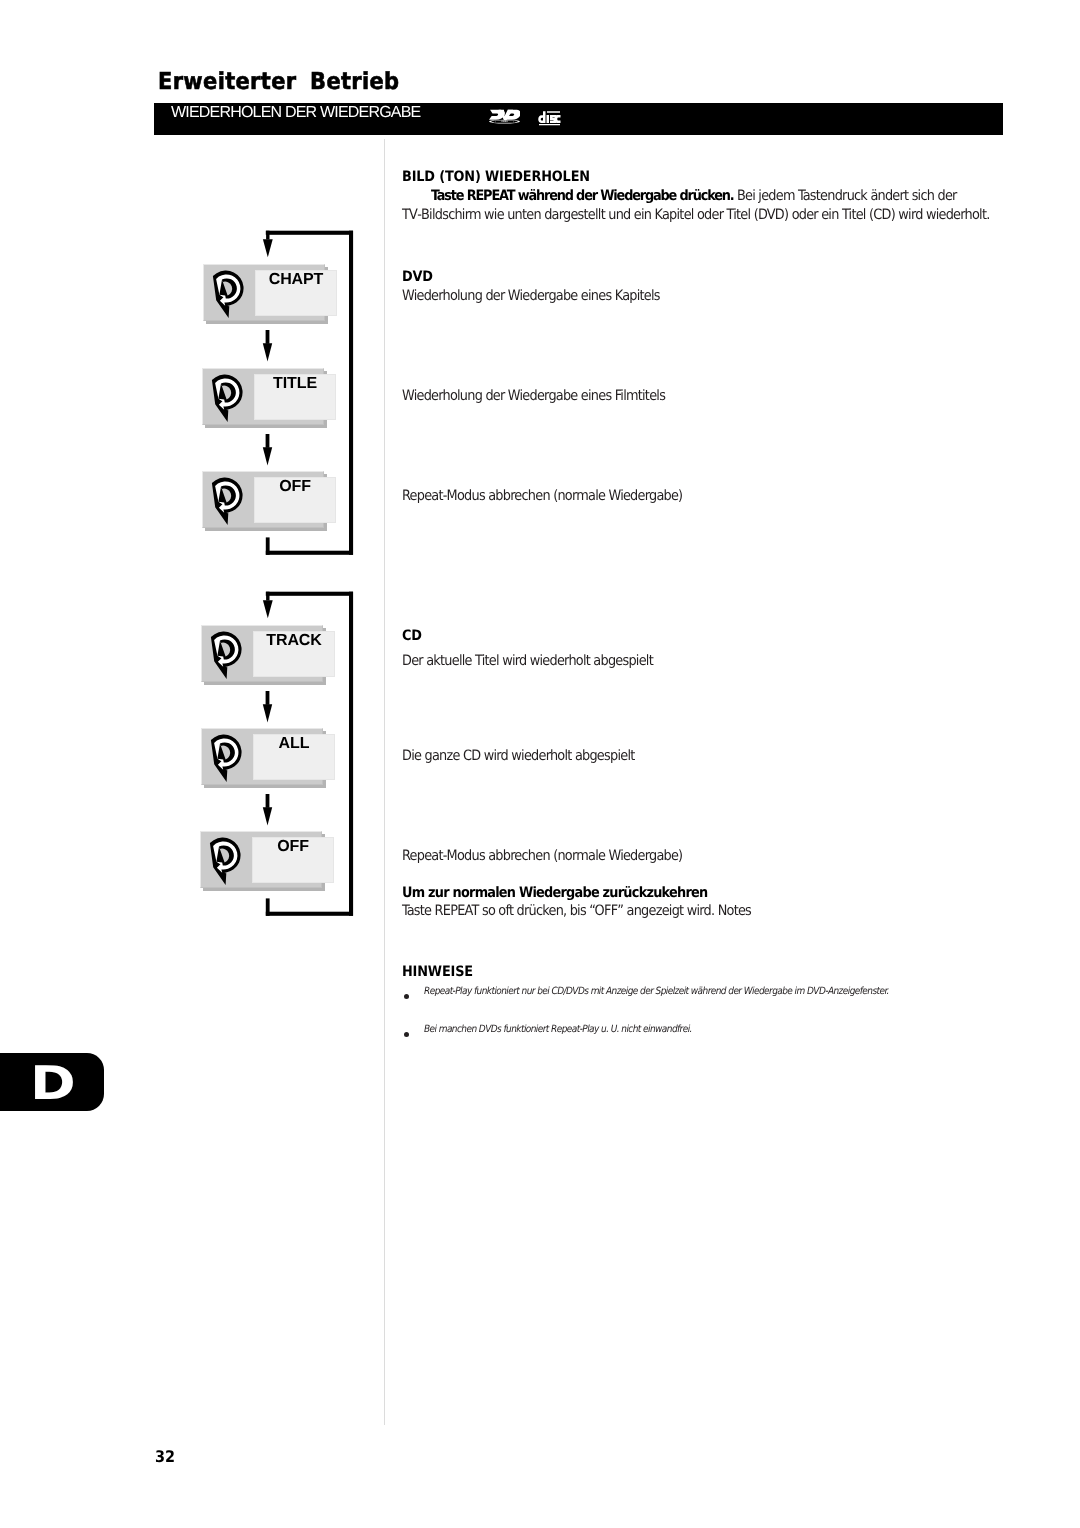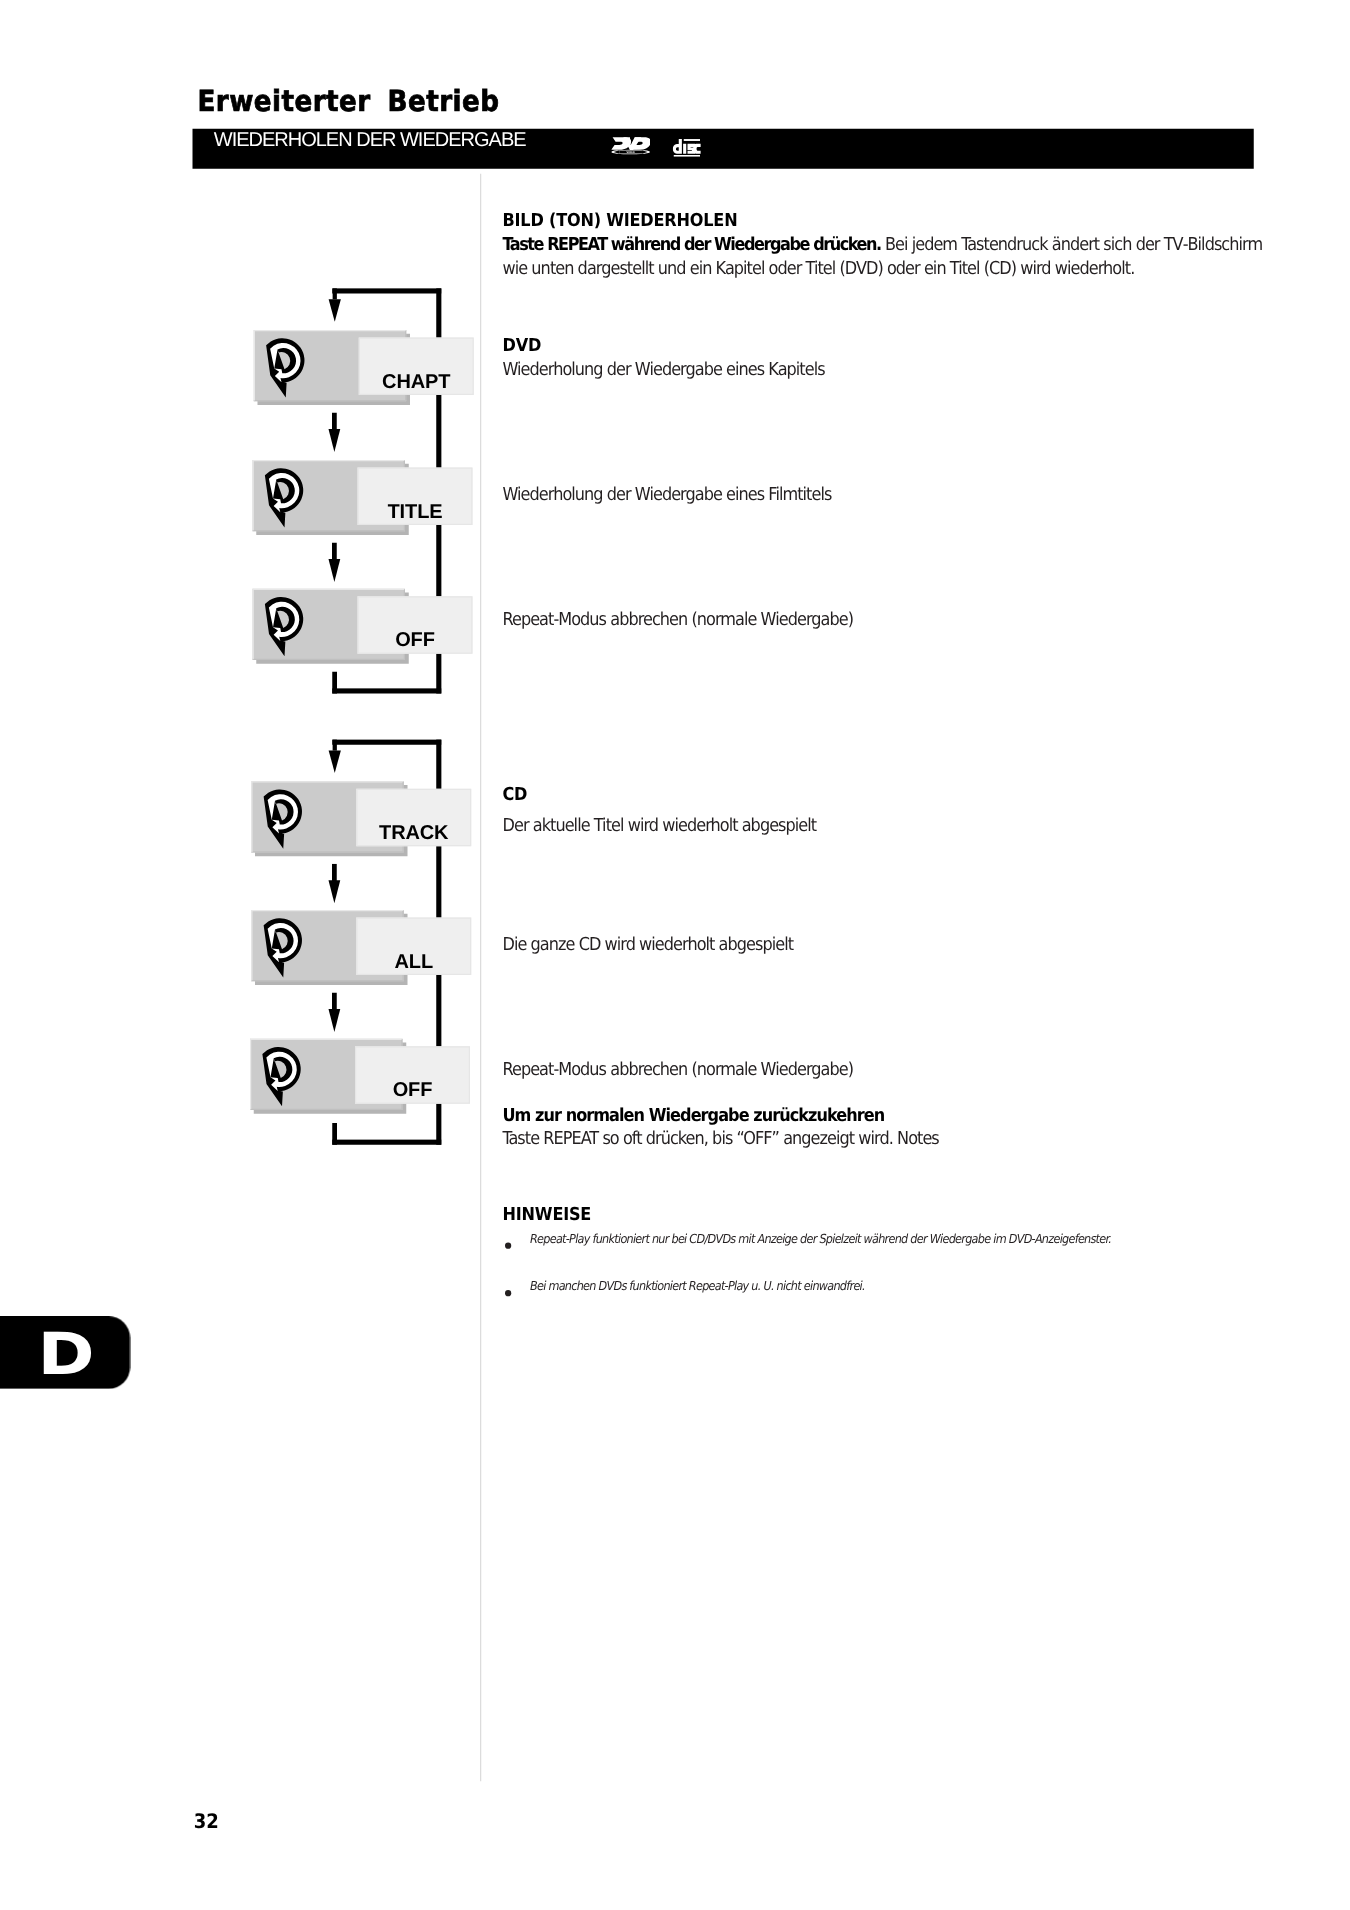--- a/index.html
+++ b/index.html
@@ -29,37 +29,37 @@
 
   
   .pagenum{position:absolute;left:155px;top:1447px;font-weight:bold;font-size:16px;color:#000;letter-spacing:-0.1px;
            font-family:"DejaVu Sans Condensed",sans-serif;}
 
   
   .col{position:absolute;left:402px;top:163px;width:604px;color:#231f20;}
   .bullet{position:absolute;left:2px;width:5.3px;height:5.3px;border-radius:50%;background:#231f20;font-size:0;}
   .t{position:absolute;left:0;font-size:14.3px;letter-spacing:-0.75px;line-height:19.4px;color:#231f20;}
   .t.b{font-weight:bold;color:#000;}
-  .t b{font-weight:bold;color:#000;letter-spacing:-1.15px;}
+  .t b{font-weight:bold;color:#000;letter-spacing:-1.15px;margin-left:29px;}
   .t.caps{letter-spacing:-0.15px;}
   .t.w{width:612px;}
   .note{position:absolute;left:22px;width:590px;font-size:10px;letter-spacing:-0.58px;line-height:19.2px;
         font-style:italic;color:#231f20;}
 
   
   .btn{position:absolute;width:122px;height:57px;box-sizing:border-box;background:#cbcbcb;
        border-top:1.5px solid #e8e8e8;border-left:1.5px solid #e8e8e8;
        border-right:1.5px solid #c0c0c0;border-bottom:1.5px solid #c0c0c0;}
   .btn .shadow{position:absolute;left:2px;top:2px;width:122px;height:57px;background:#b4b4b4;z-index:-1;}
   .btn svg{position:absolute;left:2px;top:-1.3px;}
   .btn .lbl span{transform:translateZ(0);display:inline-block;}
-  .btn .lbl{position:absolute;left:51px;top:5.4px;width:92px;height:46px;background:#efefef;
-            display:flex;align-items:flex-end;justify-content:center;color:#000;font-weight:bold;
+  .btn .lbl{position:absolute;left:51px;top:5.4px;width:82px;height:46px;background:#efefef;
+            display:flex;align-items:flex-start;justify-content:center;color:#000;font-weight:bold;
             font-size:16px;letter-spacing:-0.1px;font-family:"Liberation Sans",sans-serif;
-            border:0.6px solid #e6e6e6;box-sizing:border-box;margin-left:32px;}
+            border:0.6px solid #e6e6e6;box-sizing:border-box;}
   .loop{position:absolute;}
   .arrow{position:absolute;}
 </style>
 </head>
 <body>
 
 <div class="page">
 
   <div class="chapter-title">Erweiterter Betrieb</div>
 

